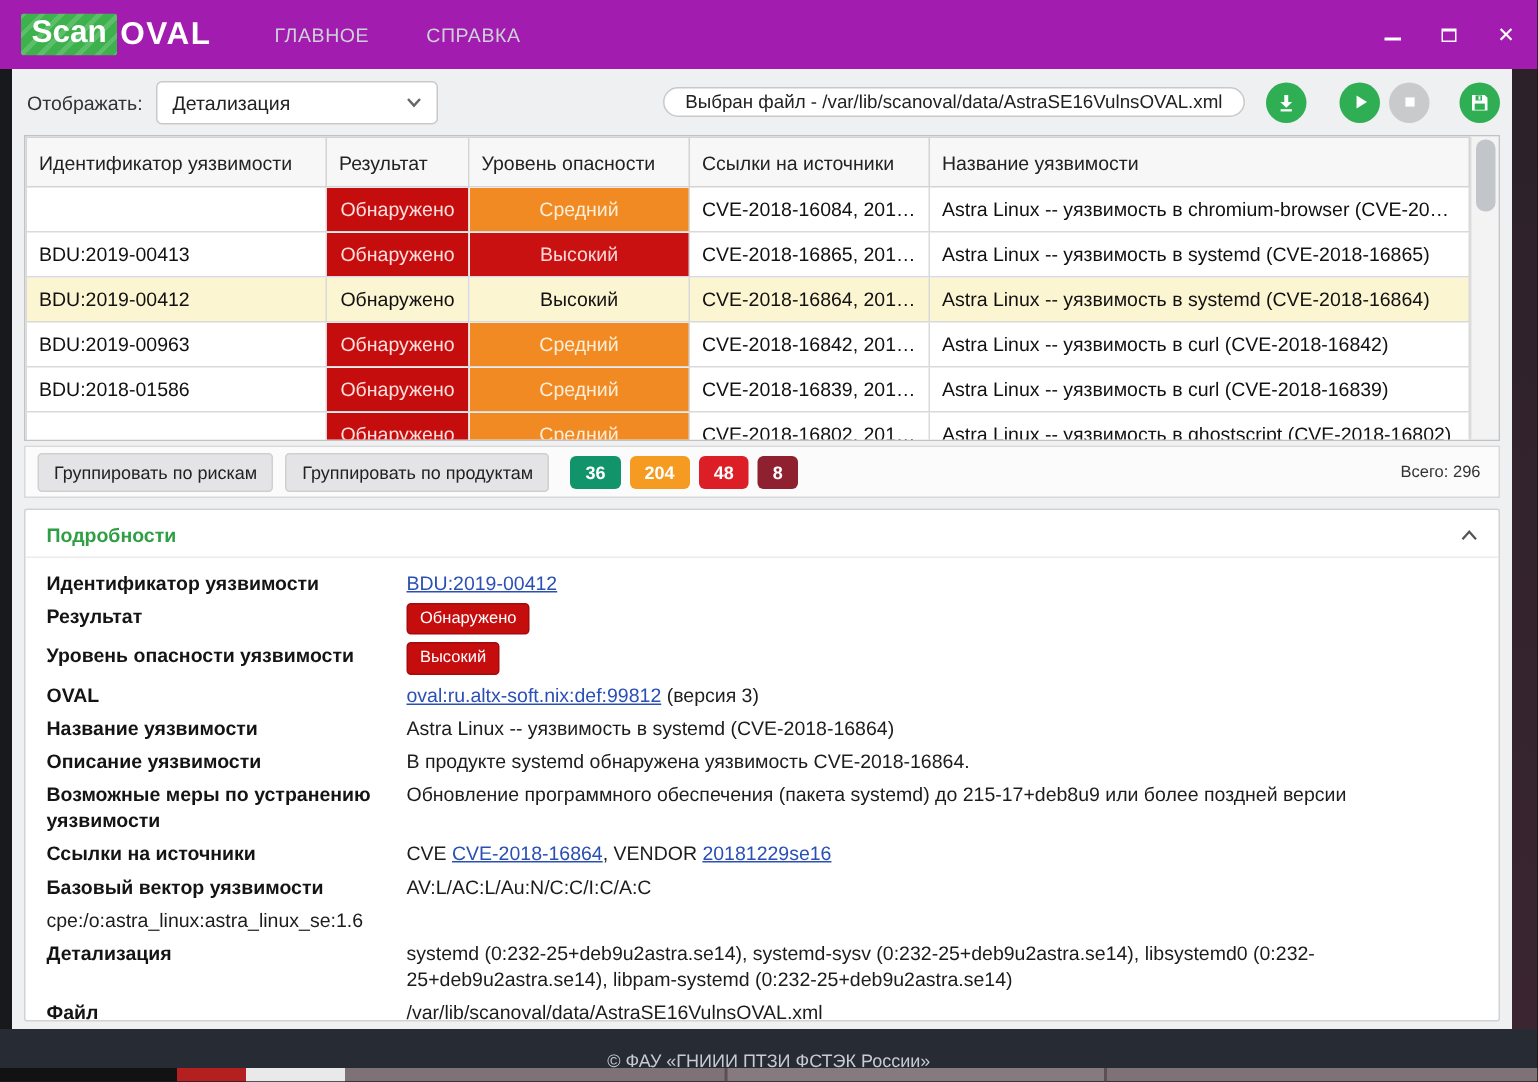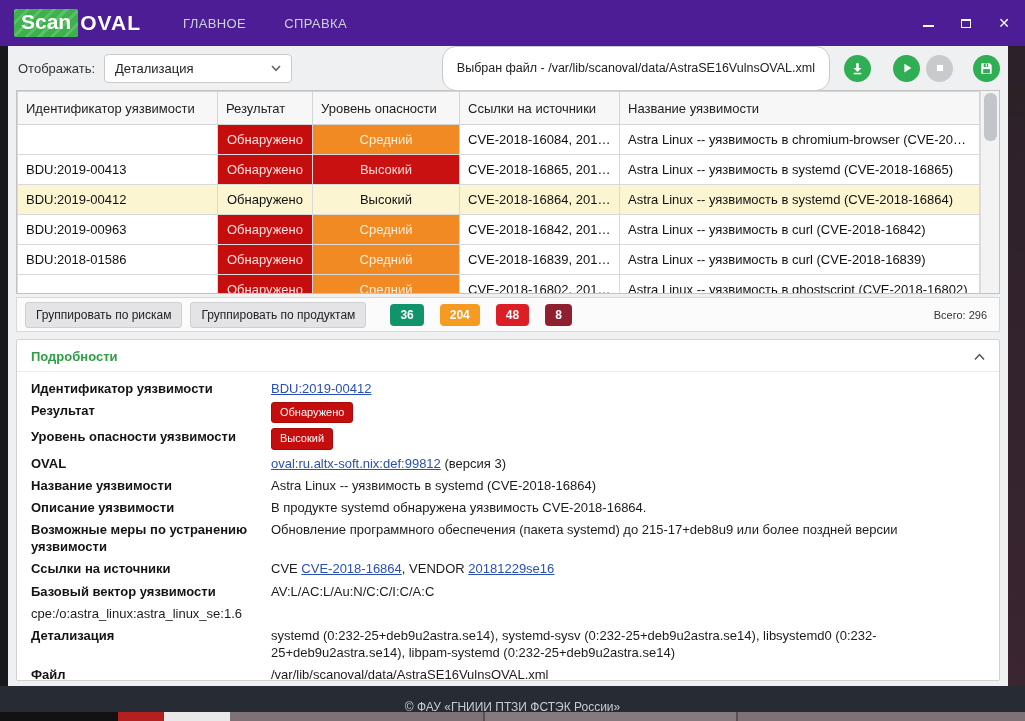--- a/index.html
+++ b/index.html
@@ -6,21 +6,21 @@
   html,body { width:1025px; height:721px; overflow:hidden; }
   body {
     position:relative;
     background:#17191d;
     font-family:"Liberation Sans", sans-serif;
     -webkit-font-smoothing:antialiased;
   }
 
   
   .titlebar {
-    height:46px; background:#4c1d95; display:flex; align-items:center;
+    height:46px; background:#a21caf; display:flex; align-items:center;
     padding:0 14px; width:1025px;
   }
   .logo { display:flex; align-items:center; margin-right:42px; }
   .logo-scan {
     color:#fff; font-weight:bold; font-size:21px; padding:1px 7px 3px;
     border-radius:2px;
     background:#3db24c;
     background-image:repeating-linear-gradient(135deg, rgba(255,255,255,.16) 0 3px, rgba(255,255,255,0) 3px 9px);
   }
   .logo-oval { color:#fff; font-weight:bold; font-size:21px; margin-left:2px; letter-spacing:1px; }
@@ -41,21 +41,21 @@
   
   .toolbar { height:44px; display:flex; align-items:center; padding:0 8px; }
   .toolbar-label { font-size:13px; color:#333; margin:0 9px 0 2px; }
   .select {
     width:188px; height:29px; background:#fff; border:1px solid #c9c9c9; border-radius:4px;
     display:flex; align-items:center; justify-content:space-between; padding:0 10px;
     font-size:13px; color:#222; cursor:pointer;
   }
   .toolbar-spacer { flex:1; }
   .file-pill {
-    height:45px; border:1px solid #c9c9c9; border-radius:14px; background:#fff;
+    height:20px; border:1px solid #c9c9c9; border-radius:14px; background:#fff;
     font-size:12.5px; color:#222; display:flex; align-items:center; padding:0 14px;
     margin-right:14px; cursor:pointer; white-space:nowrap;
   }
   .circle {
     width:27px; height:27px; border-radius:50%; display:flex; align-items:center;
     justify-content:center; cursor:pointer; flex:0 0 auto;
   }
   .c-green { background:#2fae53; }
   .c-gray  { background:#c8cacc; }
   .mr22 { margin-right:22px; } .mr6 { margin-right:6px; } .mr20 { margin-right:20px; }
@@ -84,21 +84,21 @@
   .groupbar {
     margin:3px 8px 0; height:35px; background:#fbfbfc; border:1px solid #d9d9d9;
     display:flex; align-items:center; padding:0 8px;
   }
   .gbtn {
     background:#e4e4e6; border:1px solid #cfcfcf; border-radius:3px; font-size:12px;
     padding:5px 10px; color:#222; margin-right:8px; cursor:pointer; white-space:nowrap;
   }
   .badge {
     border-radius:4px; color:#fff; font-size:12px; font-weight:bold; padding:4px 10px;
-    margin-left:16px; cursor:pointer; min-width:14px; text-align:center;
+    margin-left:6px; cursor:pointer; min-width:14px; text-align:center;
   }
   .b-low { background:#12946a; } .b-med { background:#f59b22; }
   .b-high { background:#dc1f26; } .b-crit { background:#8e2030; }
   .total { margin-left:auto; font-size:11px; color:#333; padding-right:4px; }
 
   
   .details { margin:7px 8px 0; height:342px; background:#fff; border:1px solid #d2d2d2; border-radius:2px; overflow:hidden; }
   .details-header { display:flex; justify-content:space-between; align-items:center; padding:9px 14px 7px; border-bottom:1px solid #ececec; }
   .details-title { color:#2f9e44; font-weight:bold; font-size:13px; }
   .collapse-btn { cursor:pointer; display:flex; align-items:center; }

